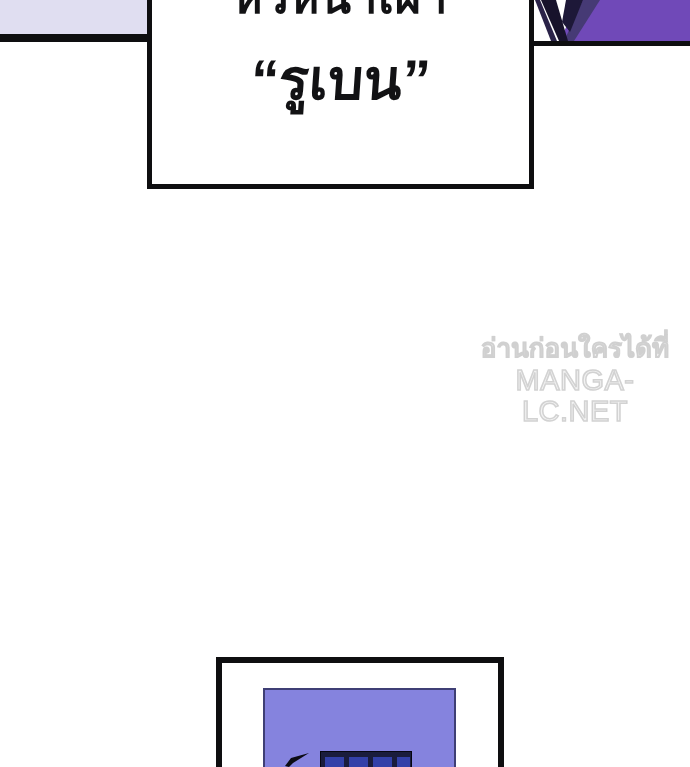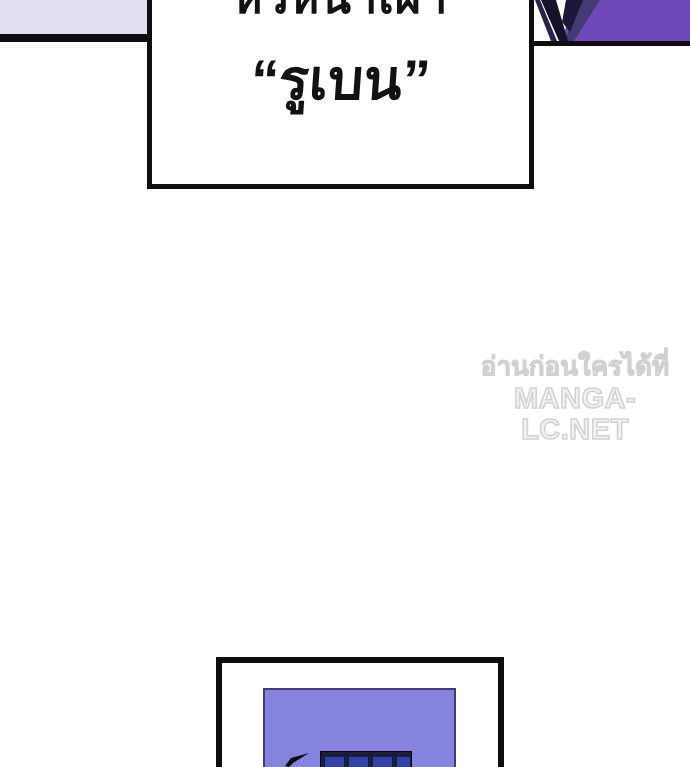--- a/index.html
+++ b/index.html
@@ -39,32 +39,32 @@
   }
   .speech-line-2 {
     left: 152px; top: 46px; width: 377px;
     text-align: center;
     font-size: 56px; font-weight: 800; line-height: 1.2;
     color: #121214; transform: skewX(-4deg);
   }
 
   
   .watermark {
-    left: 468px; top: 350px; width: 214px;
+    left: 468px; top: 332px; width: 214px;
     text-align: center;
     color: var(--watermark, #d9d9d9);
   }
   .watermark .wm-line1 {
     font-size: 26px; font-weight: 700; line-height: 1.25;
     color: #ededed;
     -webkit-text-stroke: 1px #d0d0d0;
     text-shadow: 0 0 1px #dedede;
   }
   .watermark .wm-line2 {
-    font-size: 29px; font-weight: 700; line-height: 1.1;
+    font-size: 29px; font-weight: 400; line-height: 1.1;
     letter-spacing: 0.5px;
     color: #f2f2f2;
     -webkit-text-stroke: 1.5px #d2d2d2;
     text-shadow: 0 0 1px #dedede;
   }
 
   
   .bottom-box {
     left: 216px; top: 657px; width: 288px; height: 140px;
     box-sizing: border-box;

